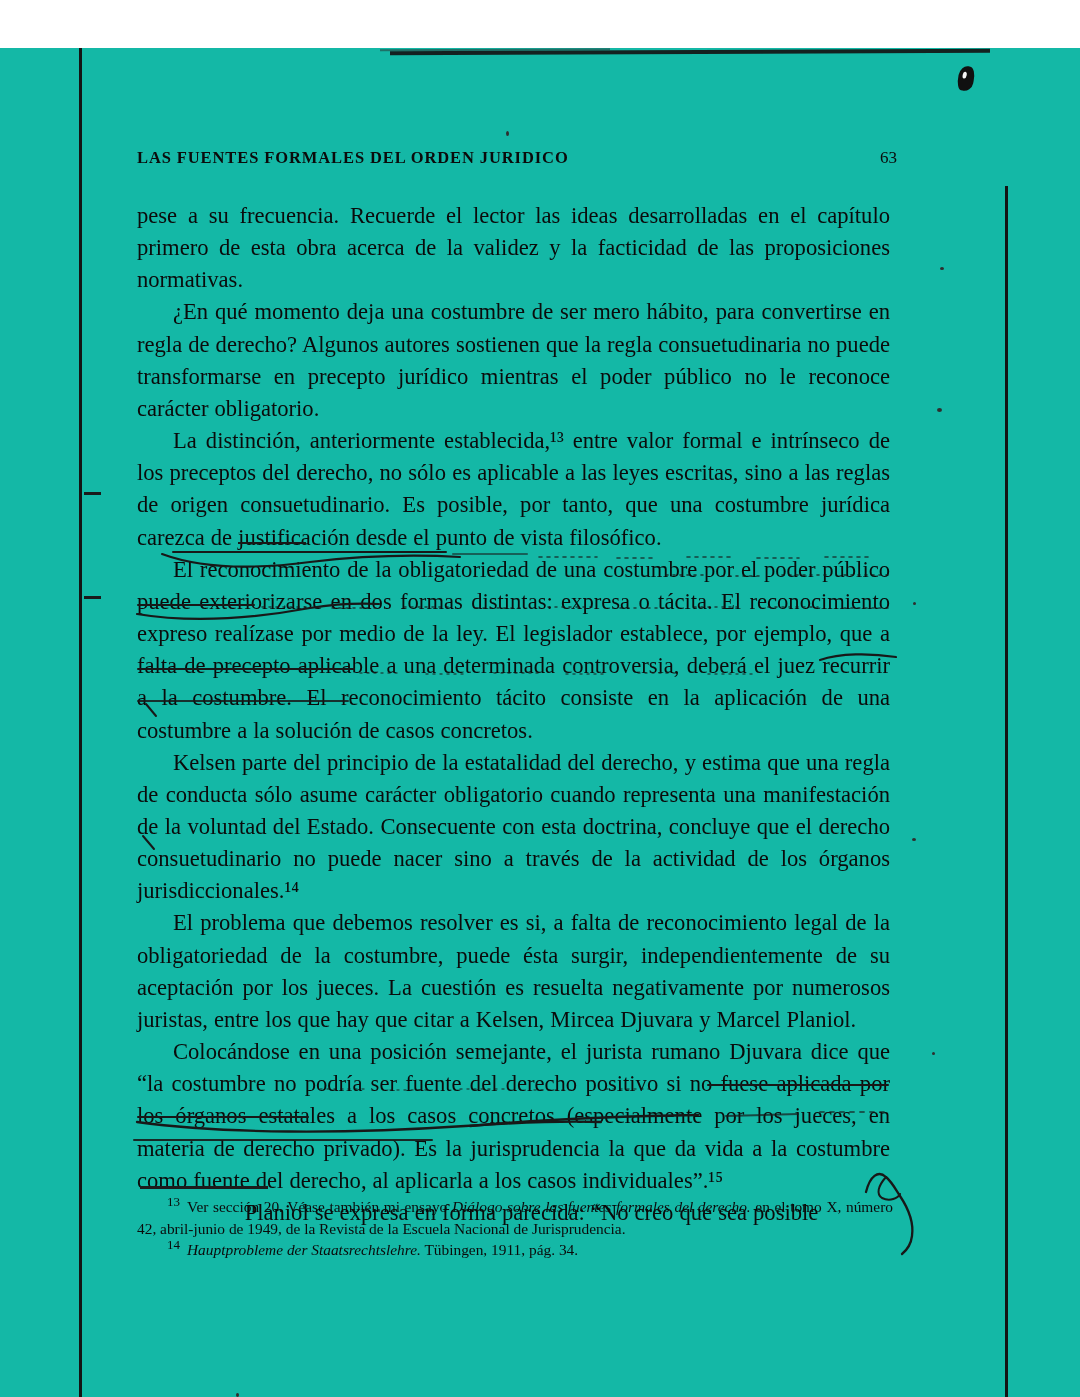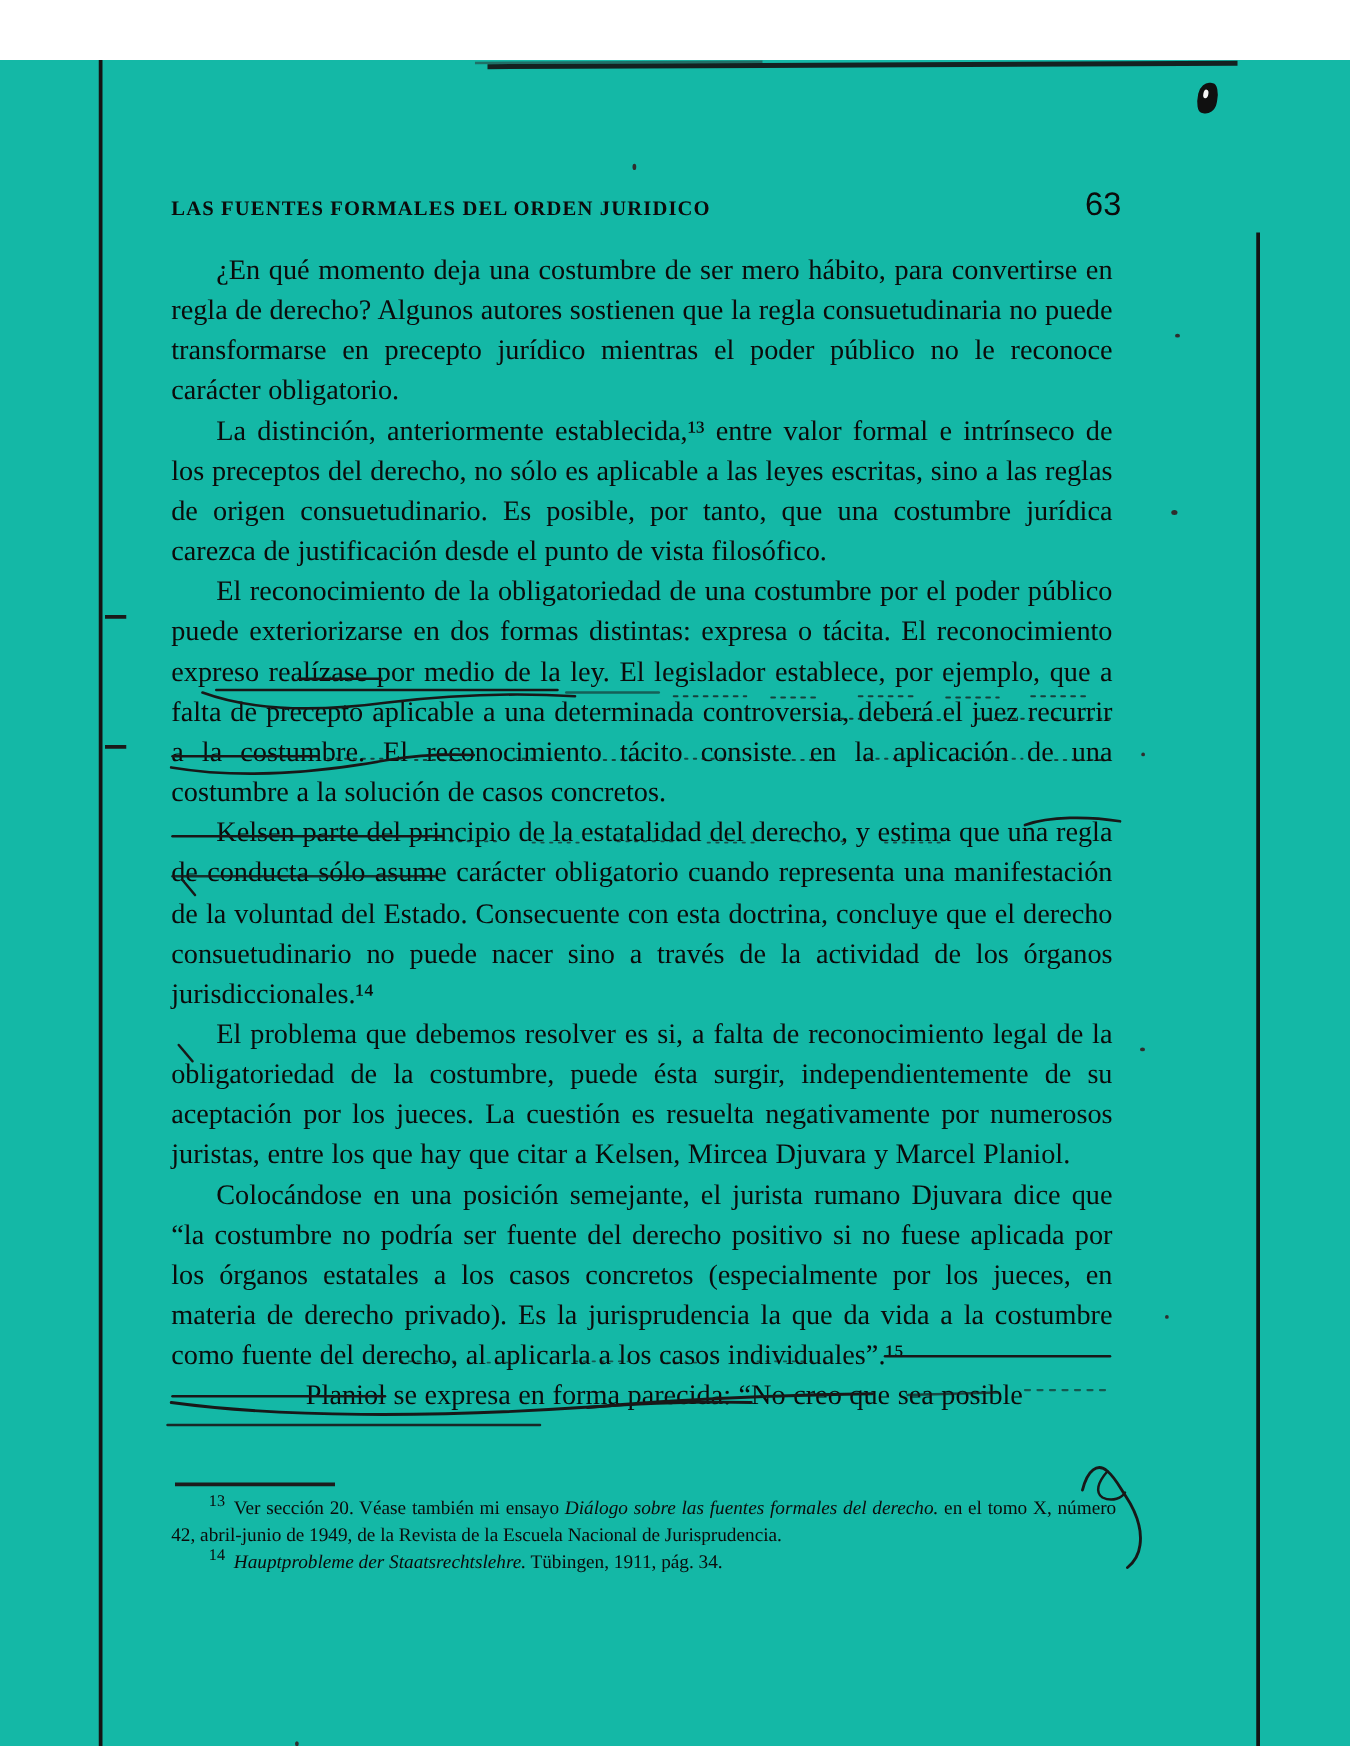--- a/index.html
+++ b/index.html
@@ -110,22 +110,22 @@
   }
   .running-head .rh-title {
     font-size: 16.5px;
     font-weight: bold;
     letter-spacing: 0.9px;
     font-variant: small-caps;
     text-transform: uppercase;
     font-family: "Liberation Serif", "DejaVu Serif", serif;
   }
   .running-head .rh-folio {
-    font-size: 26px;
-    font-family: Liberation Sans, sans-serif;
+    font-size: 17px;
+    font-family: Liberation Serif, serif;
   }
 
   
   .body-text {
     position: absolute;
     left: 137px;
     top: 152px;
     width: 753px;
     font-size: 22.6px;
     line-height: 32.15px;
@@ -217,20 +217,21 @@
   <div class="speck" style="left:912px; top:790px; width:4px; height:3px;"></div>
   <div class="speck" style="left:932px; top:1004px; width:3px; height:3px;"></div>
   <div class="speck" style="left:236px; top:1345px; width:3px; height:4px;"></div>
 
   <div class="running-head">
     <div class="rh-title">LAS FUENTES FORMALES DEL ORDEN JURIDICO</div>
     <div class="rh-folio">63</div>
   </div>
 
   <div class="body-text" id="body-col">
+      <p class="no-indent">pese a su frecuencia. Recuerde el lector las ideas desarrolladas en el capítulo primero de esta obra  acerca de la validez y la facticidad de las proposiciones normativas.</p>
       <p>¿En qué momento deja una costumbre de ser mero hábito, para convertirse en regla de derecho? Algunos autores sostienen que la regla consuetudinaria no puede transformarse en precepto jurídico mientras el poder público no le reconoce carácter obligatorio.</p>
       <p>La distinción, anteriormente establecida,¹³ entre valor formal e intrínseco de los preceptos del derecho, no sólo es aplicable a las leyes escritas, sino a las reglas de origen consuetudinario. Es posible, por tanto, que una costumbre jurídica carezca de justificación desde el punto de vista filosófico.</p>
       <p>El reconocimiento de la obligatoriedad de una costumbre por el poder público puede exteriorizarse en dos formas distintas: expresa o tácita. El reconocimiento expreso realízase por medio de la ley. El legislador establece, por ejemplo, que a falta de precepto aplicable a una determinada controversia, deberá el juez recurrir a la costumbre. El reconocimiento tácito consiste en la aplicación de una costumbre a la solución de casos concretos.</p>
       <p>Kelsen parte del principio de la estatalidad del derecho, y estima que una regla de conducta sólo asume carácter obligatorio cuando representa una manifestación de la voluntad del Estado. Consecuente con esta doctrina, concluye que el derecho consuetudinario no puede nacer sino a través de la actividad de los órganos jurisdiccionales.¹⁴</p>
       <p>El problema que debemos resolver es si, a falta de reconocimiento legal de la obligatoriedad de la costumbre, puede ésta surgir, independientemente de su aceptación por los jueces. La cuestión es resuelta negativamente por numerosos juristas, entre los que hay que citar a Kelsen, Mircea Djuvara y Marcel Planiol.</p>
       <p>Colocándose en una posición semejante, el jurista rumano Djuvara dice que “la costumbre no podría ser fuente del derecho positivo si no fuese aplicada por los órganos estatales a los casos concretos (especialmente por los jueces, en materia de derecho privado). Es la jurisprudencia la que da vida a la costumbre como fuente del derecho, al aplicarla a los casos individuales”.¹⁵</p>
       <p>Planiol se expresa en forma parecida: “No creo que sea posible</p>
     </div>
 
   <div class="footnote-rule"></div>

